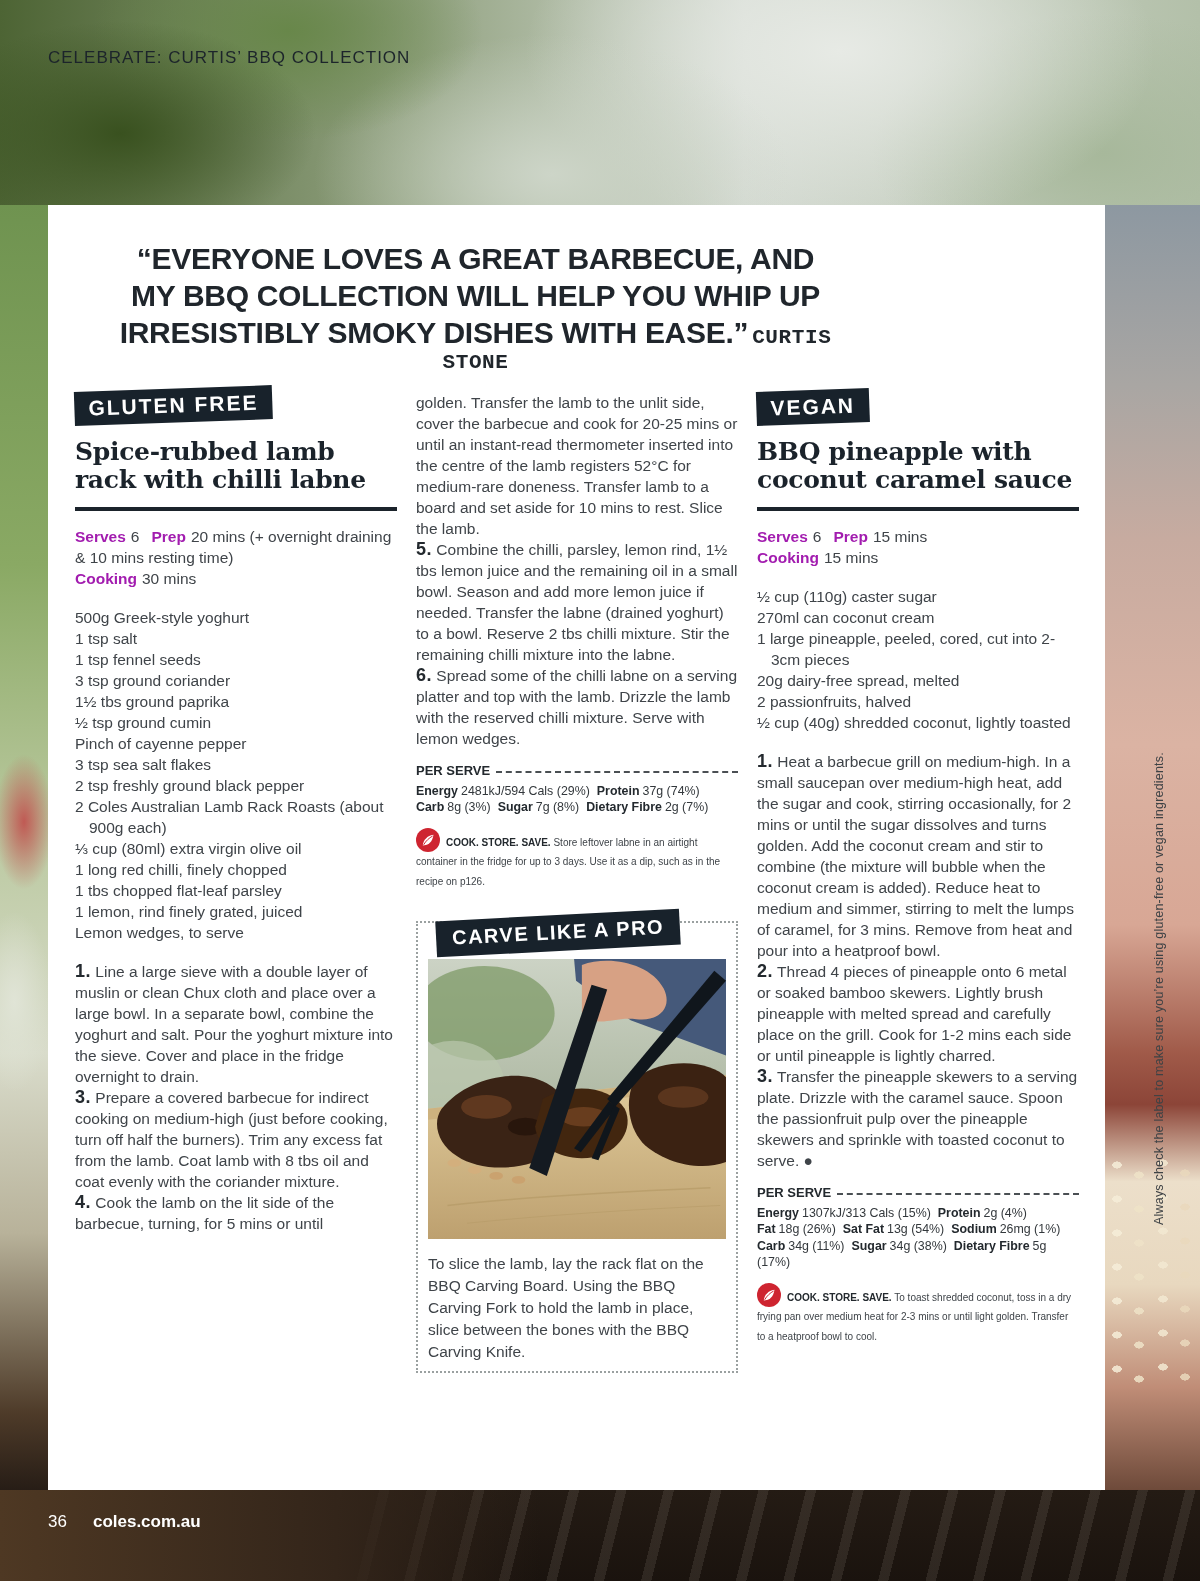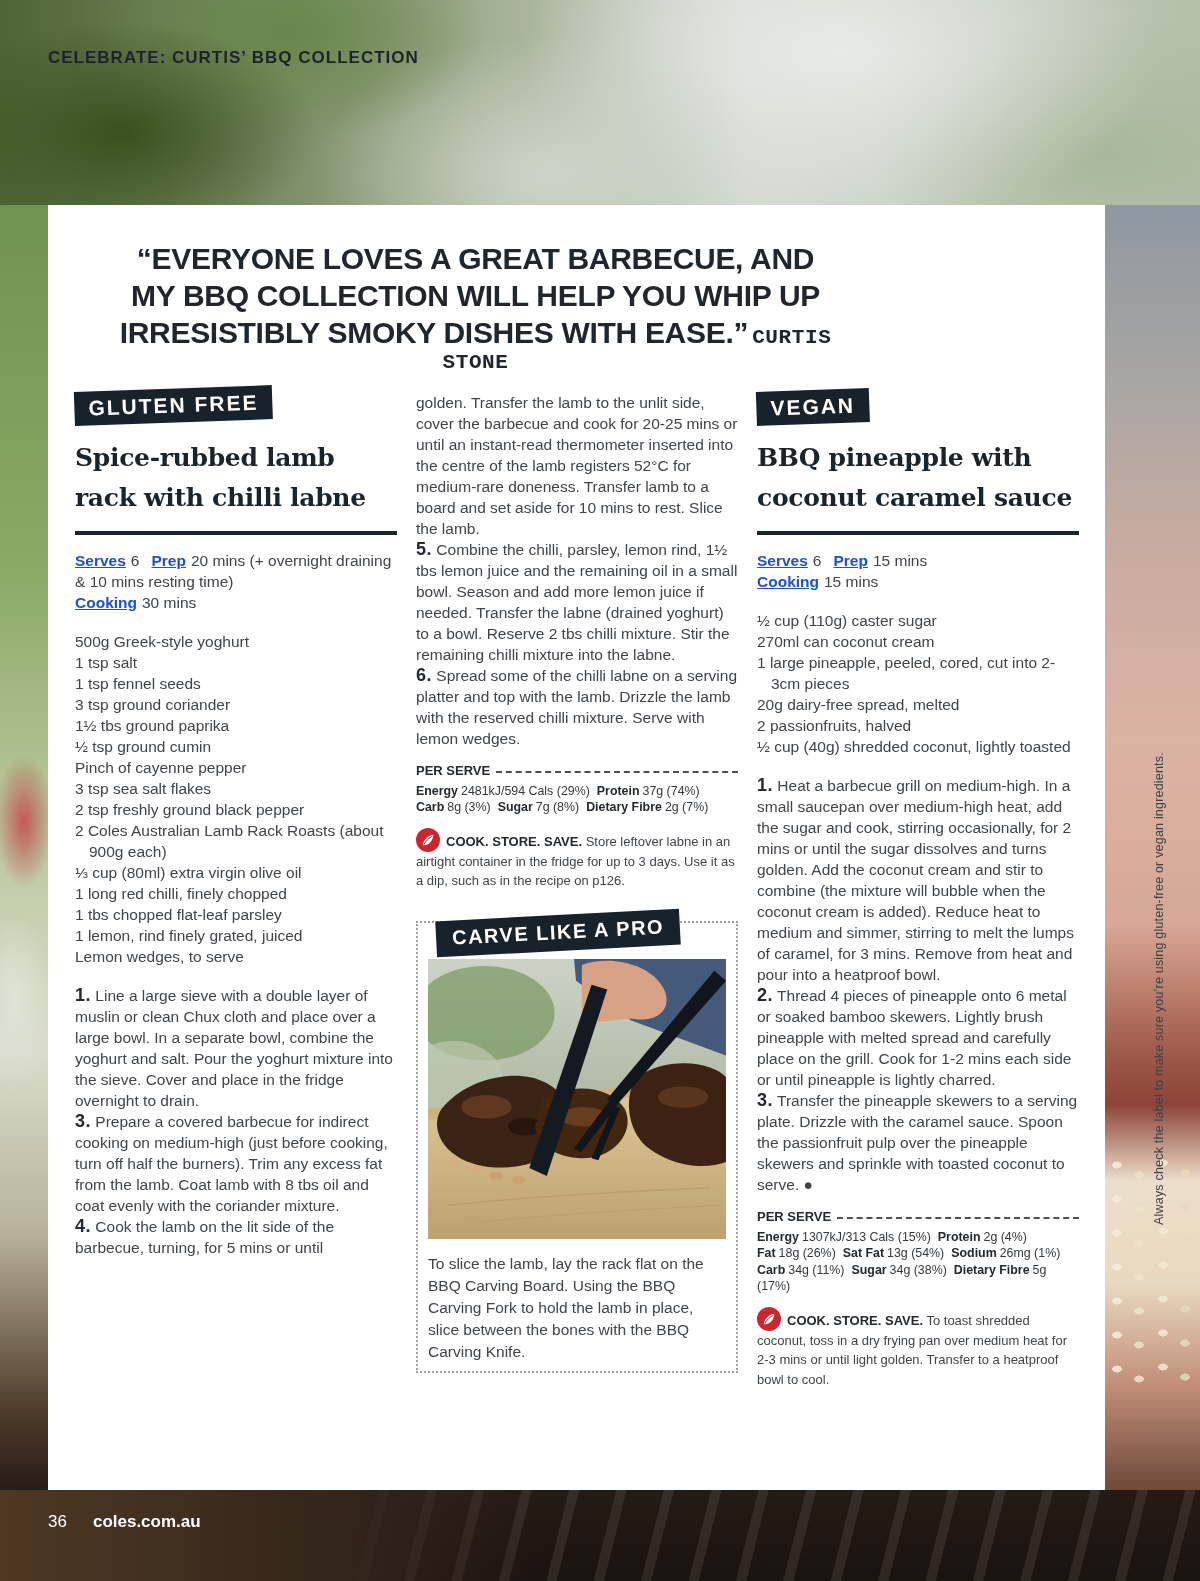--- a/index.html
+++ b/index.html
@@ -43,21 +43,21 @@
   .bg-bottom {
     position:absolute; left:0; top:1490px; width:1200px; height:91px;
     background:
       linear-gradient(90deg, #4e3823 0%, #33251a 28%, rgba(40,30,22,0) 45%),
       repeating-linear-gradient(104deg, rgba(120,110,100,.22) 0 10px, rgba(0,0,0,0) 10px 46px),
       linear-gradient(180deg, #241b14 0%, #1a130e 100%);
   }
   
   .kicker {
     position:absolute; left:48px; top:48px; color:#1c242b;
-    font-size:17px; font-weight:bold; letter-spacing:1px;
+    font-size:17px; font-weight:normal; letter-spacing:1px;
   }
   
   .card { position:absolute; left:48px; top:205px; width:1057px; height:1285px; background:#ffffff; }
   
   .quote {
     position:absolute; left:48px; top:240px; width:855px; text-align:center;
     color:#20262c; padding:0 60px;
   }
   .quote-text {
     font-size:30px; font-weight:bold; line-height:37px; letter-spacing:-0.3px;
@@ -67,39 +67,39 @@
   
   .cols { position:absolute; left:75px; top:392px; width:1003px; display:flex; gap:19px; }
   .col { flex:0 0 322px; width:322px; color:#3f4449; font-size:15.5px; line-height:21px; }
   .badge {
     display:inline-block; background:#18222b; color:#ffffff; font-weight:bold;
     font-size:21px; letter-spacing:2px; padding:6px 14px 7px;
     transform:rotate(-2deg); transform-origin:left bottom;
   }
   h2.rtitle {
     font-family:"DejaVu Serif", serif; font-weight:bold; color:#1b232b;
-    font-size:25px; line-height:40px; letter-spacing:-0.3px; margin-top:12px;
+    font-size:25px; line-height:28px; letter-spacing:-0.3px; margin-top:12px;
   }
   .rule { height:4px; background:#1b232b; margin:13px 0 15px; }
   .meta { color:#3f4449; }
-  .meta b { color:#1d4ed8; margin-right:5px;text-decoration:underline; }
+  .meta b { color:#a21caf; margin-right:5px; }
   .meta .v { margin-right:12px; }
   ul.ing { list-style:none; margin-top:18px; }
   ul.ing li { padding-left:14px; text-indent:-14px; }
   .method { margin-top:18px; }
   p.step { margin:0; }
   p.step .n { color:#23292e; font-size:18px; letter-spacing:.5px; }
   
   .ps { margin-top:14px; font-size:12.4px; line-height:16.5px; color:#33383c; }
   .ps-head { display:flex; align-items:center; font-size:13px; font-weight:bold; color:#23292e; margin-bottom:3px; }
   .ps-head .dash { flex:1; border-top:2px dashed #4a4f53; margin-left:6px; position:relative; top:1px; }
   .ps-line b { color:#23292e; margin-right:3px; }
   .ps-line span { margin-right:7px; }
   
-  .tip { margin-top:12px; font-size:13px; line-height:19.5px; color:#3f4449; }
+  .tip { margin-top:12px; font-size:10px; line-height:19.5px; color:#3f4449; }
   .tip .tip-icon { display:inline-block; width:24px; height:24px; vertical-align:-6px; margin-right:6px; }
   .tip b { color:#23292e; }
   
   .carve-box { border:2px dotted #9aa0a0; margin-top:30px; padding:0 10px 8px; position:relative; }
   .carve-banner {
     display:inline-block; background:#18222b; color:#fff; font-weight:bold;
     font-size:20px; letter-spacing:1.5px; padding:7px 16px 8px;
     transform:rotate(-3deg); margin:-20px 0 8px 8px; position:relative; z-index:2;
   }
   .carve-photo { width:298px; height:280px; display:block; }

